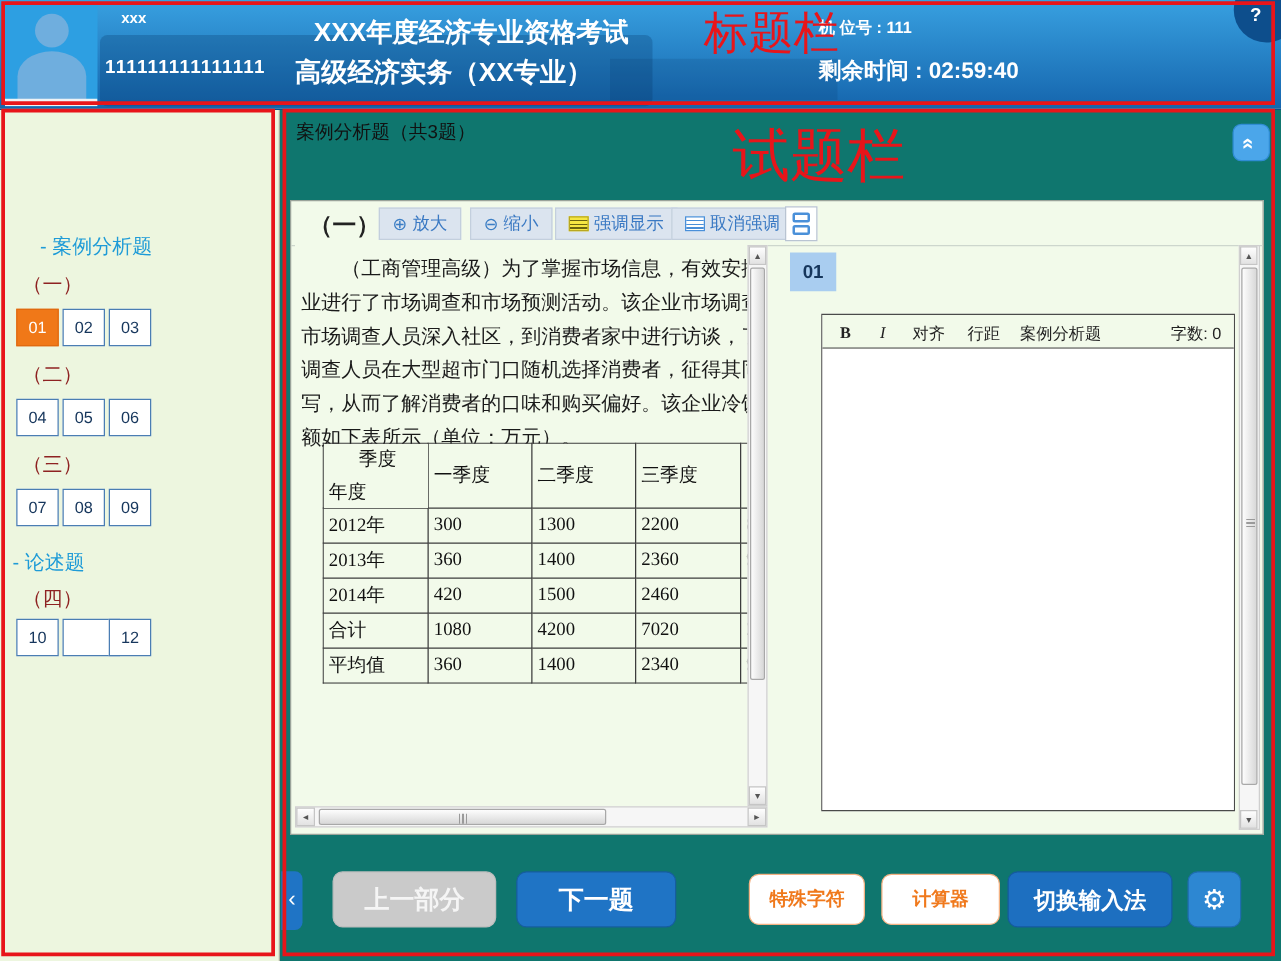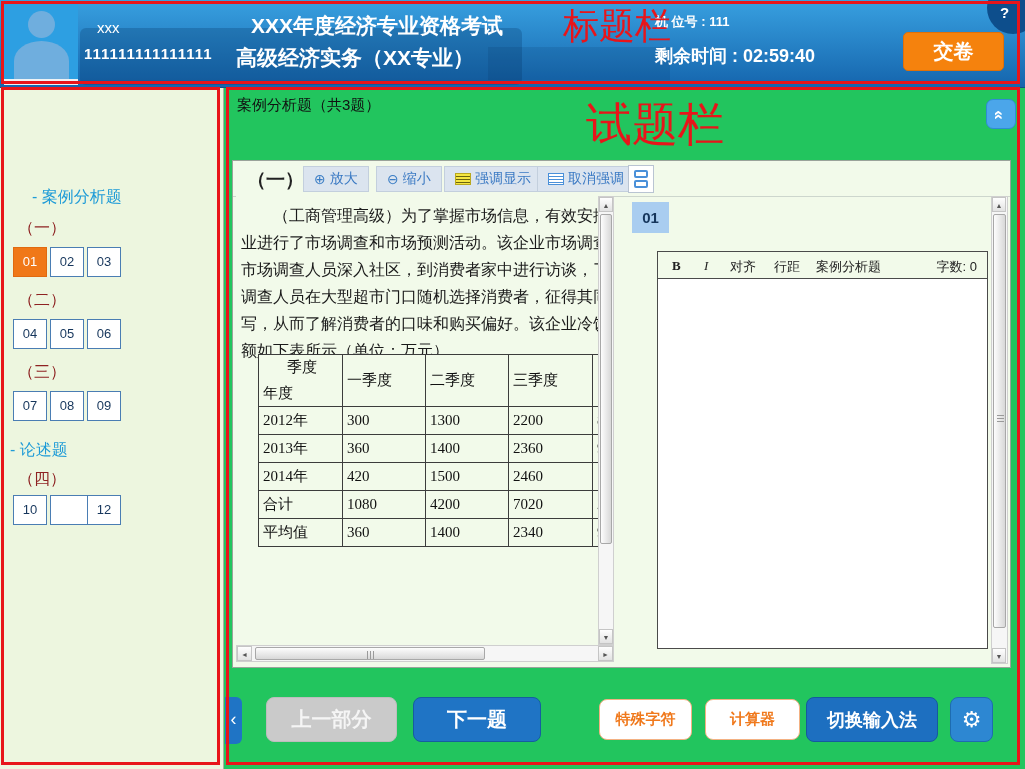--- a/index.html
+++ b/index.html
@@ -8,42 +8,42 @@
   .app { position:relative; width:1025px; height:769px; overflow:hidden; background:#edf6df; }
 
   
   .header { position:absolute; left:0; top:0; width:1025px; height:88px;
             background:linear-gradient(#38a0e0,#1565ad); border-bottom:1px solid #0e4f86; }
   .avatar { position:absolute; left:4px; top:3px; width:74px; height:82px; background:#2d9fe2; overflow:hidden; }
   .avatar .head { position:absolute; left:24px; top:8px; width:27px; height:27px; border-radius:50%; background:#6faede; }
   .avatar .body { position:absolute; left:10px; top:38px; width:55px; height:40px; border-radius:50% 50% 0 0; background:#6faede; }
   .avatar .base { position:absolute; left:0; bottom:0; width:74px; height:6px; background:#eef2f5; }
   .user-band { position:absolute; left:80px; top:28px; width:442px; height:57px; background:rgba(8,58,108,0.28); border-radius:6px; }
-  .user-name { position:absolute; left:97px; top:19px; color:#fff; font-size:15px; font-weight:normal; }
+  .user-name { position:absolute; left:97px; top:7px; color:#fff; font-size:12px; font-weight:bold; }
   .user-id { position:absolute; left:84px; top:45px; color:#fff; font-size:15px; font-weight:bold; letter-spacing:1px; }
   .exam-title { position:absolute; left:230px; top:12px; width:294px; text-align:center; color:#fff; font-size:21px; font-weight:bold; }
   .exam-subtitle { position:absolute; left:236px; top:44px; color:#fff; font-size:21px; font-weight:bold; }
   .subtitle-ghost { position:absolute; left:488px; top:47px; width:182px; height:33px; background:rgba(0,30,70,0.12); }
   .machine { position:absolute; left:655px; top:13px; color:#fff; font-size:13px; font-weight:bold; }
   .time { position:absolute; left:655px; top:44px; color:#fff; font-size:18px; font-weight:bold; }
   .submit { position:absolute; left:903px; top:32px; width:101px; height:39px; background:#f5820d; border:1px solid #e07008;
             border-radius:5px; color:#fff; font-size:20px; font-weight:bold; font-family:inherit; cursor:pointer; }
   .help-corner { position:absolute; right:-14px; top:-18px; width:52px; height:52px; border-radius:50%; background:#0d4e8c; }
   .help-corner span { position:absolute; left:13px; top:22px; color:#fff; font-size:15px; font-weight:bold; }
 
   
   .sidebar { position:absolute; left:0; top:88px; width:224px; height:681px; background:#edf6df; border-right:1px solid #a8b0a0; }
   .group-title { position:absolute; left:10px; color:#1e9bd7; font-size:16px; cursor:pointer; }
   .sec-label { position:absolute; left:18px; color:#8e2222; font-size:16px; }
   .btn-num { position:absolute; width:34px; height:30px; background:#fff; border:1px solid #4a7db3; color:#16365c;
              font-size:13px; line-height:28px; text-align:center; font-family:inherit; cursor:pointer; }
   .btn-num.active { background:#f07818; border-color:#e06a10; color:#fff; }
 
   
-  .main { position:absolute; left:224px; top:88px; width:801px; height:681px; background:#22c55e; }
+  .main { position:absolute; left:224px; top:88px; width:801px; height:681px; background:#0f766e; }
   .section-header { position:absolute; left:13px; top:8px; color:#111; font-size:15px; }
   .collapse-btn { position:absolute; left:762px; top:11px; width:30px; height:30px; background:#4ba6ea; border:1px solid #2f8cd4;
                   border-radius:7px; cursor:pointer; }
   .collapse-btn span { position:absolute; left:7px; top:5px; display:inline-block; transform:rotate(90deg); color:#fff;
                        font-size:17px; font-weight:bold; }
 
   .panel { position:absolute; left:8px; top:72px; width:779px; height:508px; background:#f2faea; border:1px solid #9aa39a; }
   .panel-toolbar { position:absolute; left:0; top:0; width:777px; height:36px; border-bottom:1px solid #cdd6cd; }
   .group-label { position:absolute; left:14px; top:6px; font-size:19px; font-weight:bold; color:#222; }
   .tb-btn { position:absolute; top:5px; height:26px; display:flex; align-items:center; gap:4px; padding:0 10px;
@@ -127,21 +127,20 @@
       <div class="base"></div>
     </div>
     <div class="user-band"></div>
     <div class="user-name">xxx</div>
     <div class="user-id">111111111111111</div>
     <div class="exam-title">XXX年度经济专业资格考试</div>
     <div class="exam-subtitle">高级经济实务（XX专业）</div>
     <div class="subtitle-ghost"></div>
     <div class="machine">机 位号 : 111</div>
     <div class="time">剩余时间 : 02:59:40</div>
-    <button class="submit">交卷</button>
     <div class="help-corner">
       <span>?</span>
     </div>
   </div>
 
   <div class="sidebar">
     <div class="group-title" style="top:99px;margin-left:22px;">- 案例分析题</div>
 
     <div class="sec-label" style="top:130px;">（一）</div>
     <button class="btn-num active" style="left:13px; top:159px;">01</button>

